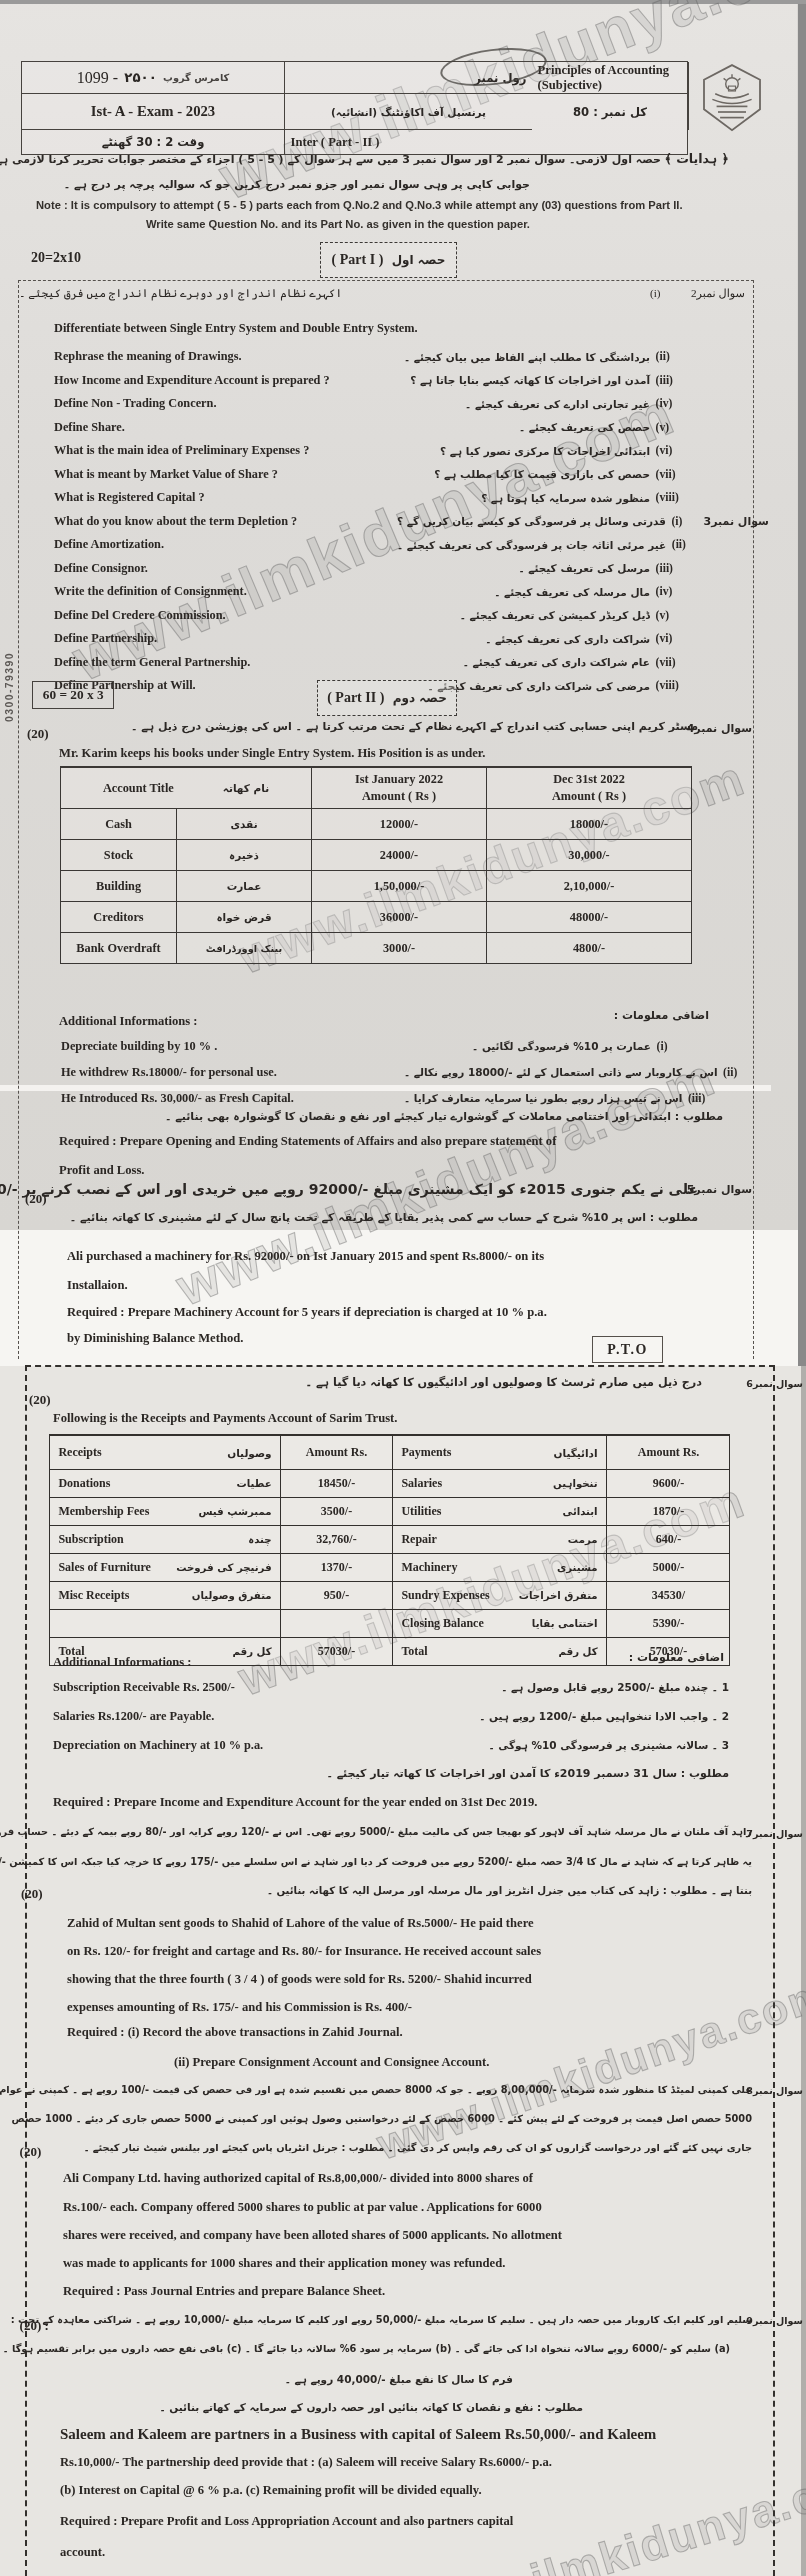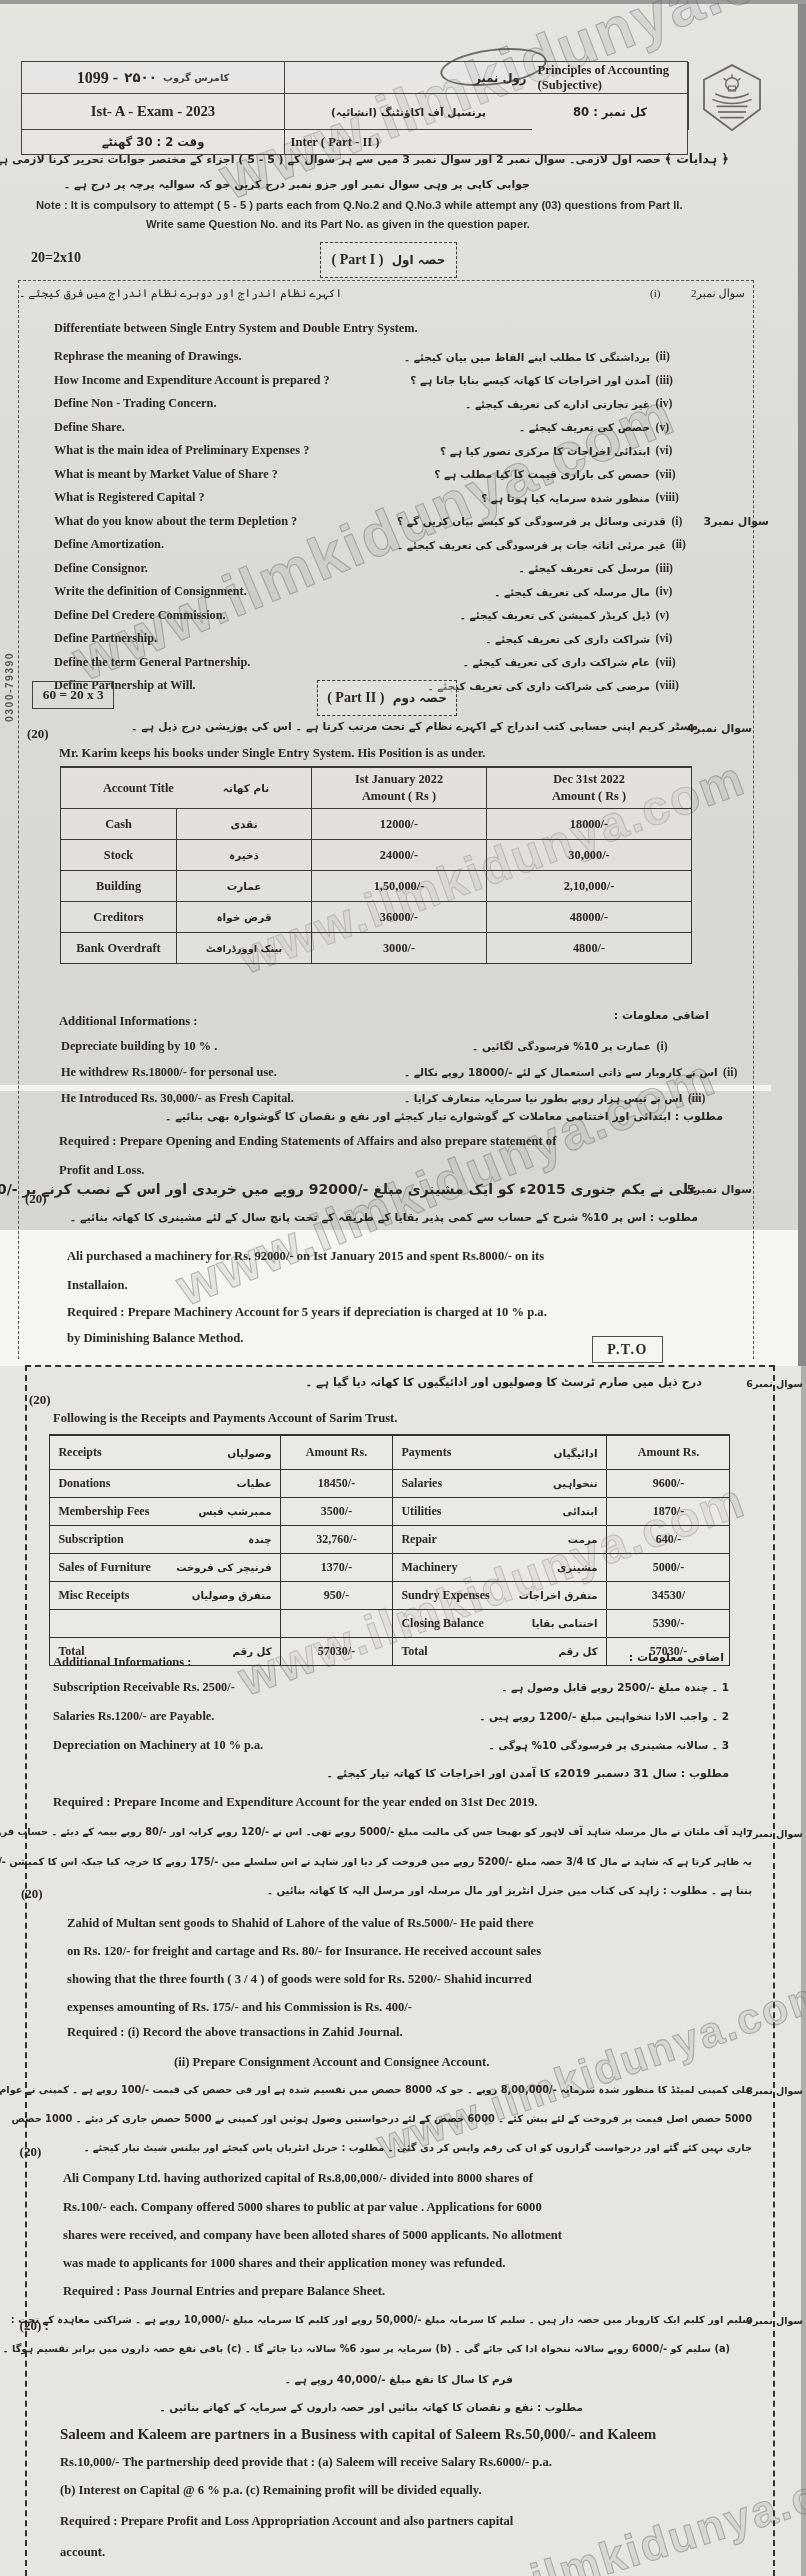--- a/index.html
+++ b/index.html
@@ -71,21 +71,21 @@
   <div class="wm" style="left:231px;top:932px;font-size:49px;transform:rotate(-20deg);">www.ilmkidunya.com</div>
   <div class="wm" style="left:168px;top:1261px;font-size:53px;transform:rotate(-22deg);">www.ilmkidunya.com</div>
   <div class="wm" style="left:231px;top:1654px;font-size:49px;transform:rotate(-20deg);">www.ilmkidunya.com</div>
   <div class="wm" style="left:371px;top:2123px;font-size:43px;transform:rotate(-19deg);">www.ilmkidunya.com</div>
   <div class="wm" style="left:406px;top:2593px;font-size:45px;transform:rotate(-17deg);">www.ilmkidunya.com</div>
 
   <div class="abs sidecode" style="left:2.8px;top:722px;">0300-79390</div>
 
   <div id="hdr" class="abs">
     <div class="hc">
-      <span class="en" style="font-size:16px;font-weight:700;">1099 -</span>
+      <span class="en" style="font-size:16px;font-weight:400;">1099 -</span>
       <span class="ur" style="font-size:13.3px;">۲۵۰۰</span>
       <span class="ur" style="font-size:9.8px;opacity:.85;">کامرس گروپ</span>
     </div>
     <div class="hc last" style="justify-content:flex-end;">
       <span class="ur" style="font-size:11.6px;">رول نمبر</span>
     </div>
     <div class="hc">
       <span class="en" style="font-size:12.6px;">Principles of Accounting (Subjective)</span>
     </div>
     <div class="hc">

